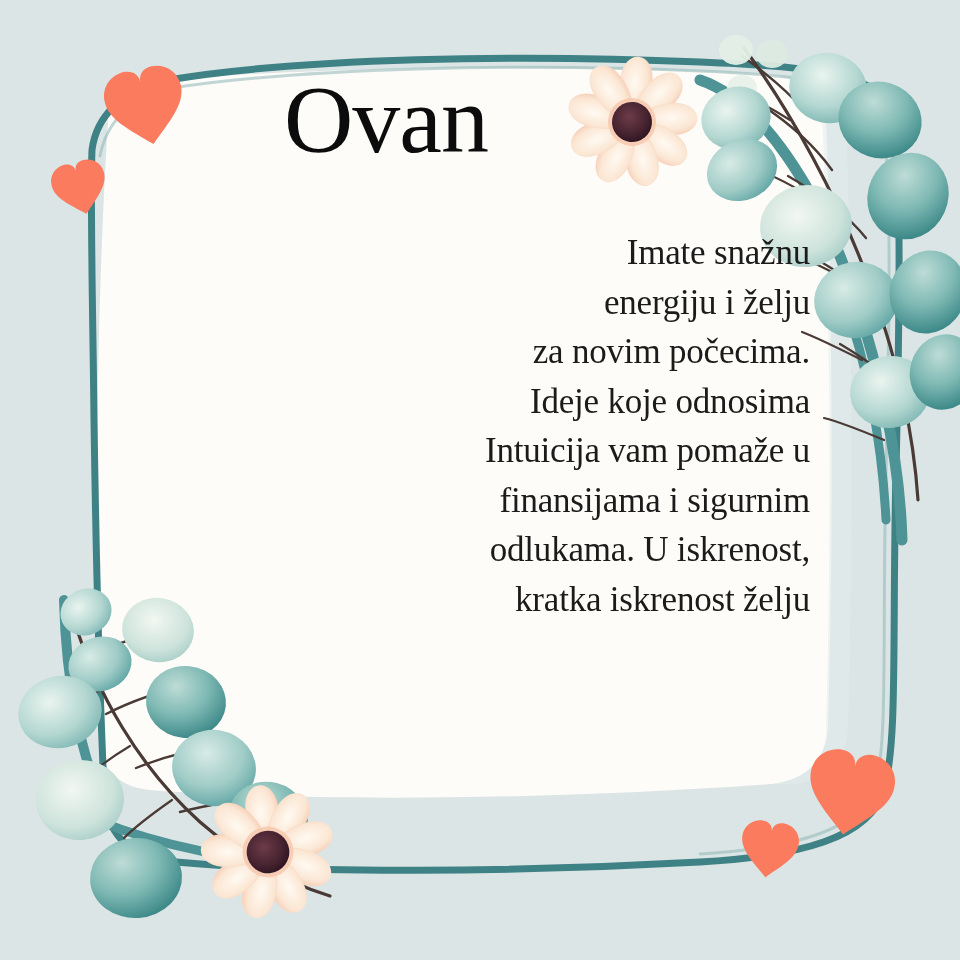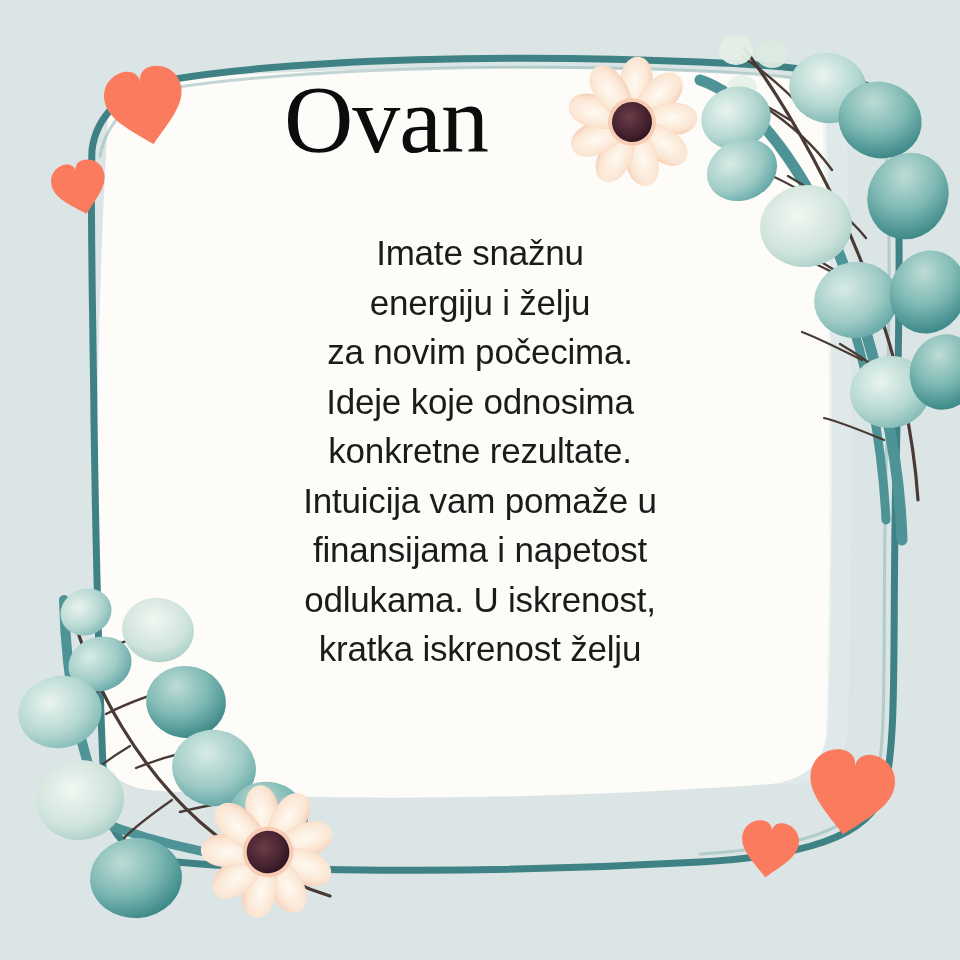--- a/index.html
+++ b/index.html
@@ -44,27 +44,27 @@
     letter-spacing: -1px;
     color: #0c0c0c;
     line-height: 1.0;
     font-family: Liberation Serif, serif;
   }
   .body-text {
     position: absolute;
     left: 150px;
     top: 228px;
     width: 660px;
-    text-align: center;
+    text-align: right;
     font-size: 35px;
     font-weight: 400;
     line-height: 49.5px;
     color: #1b1b1b;
     letter-spacing: -0.2px;
-    font-family: Liberation Sans, sans-serif;
+    font-family: Liberation Serif, serif;
   }
   .body-text .ln { display: block; white-space: nowrap; }
 </style>
 </head>
 <body>
 
 <div id="canvas">
 
   <svg class="layer" id="card-svg" viewBox="0 0 960 960">
 
@@ -187,23 +187,22 @@
     </g>
   </svg>
 
   <div id="content">
     <div class="title">Ovan</div>
     <div class="body-text" id="bodyText">
         <span class="ln">Imate snažnu</span>
         <span class="ln">energiju i želju</span>
         <span class="ln">za novim počecima.</span>
         <span class="ln">Ideje koje odnosima</span>
-        <span class="ln">konkretne rezultate.</span>
         <span class="ln">Intuicija vam pomaže u</span>
-        <span class="ln">finansijama i napetost</span>
+        <span class="ln">finansijama i sigurnim</span>
         <span class="ln">odlukama. U iskrenost,</span>
         <span class="ln">kratka iskrenost želju</span>
       </div>
   </div>
 
   <svg class="layer" id="deco-front" viewBox="0 0 960 960">
     <defs>
       <radialGradient id="petalG" cx="45%" cy="40%" r="70%">
         <stop offset="0%" stop-color="#fffaf2"></stop>
         <stop offset="55%" stop-color="#fbe6d3"></stop>

